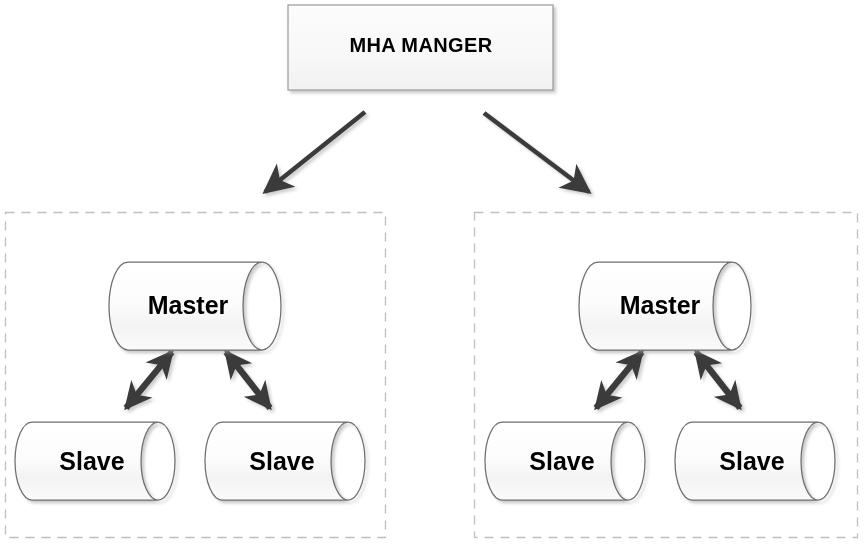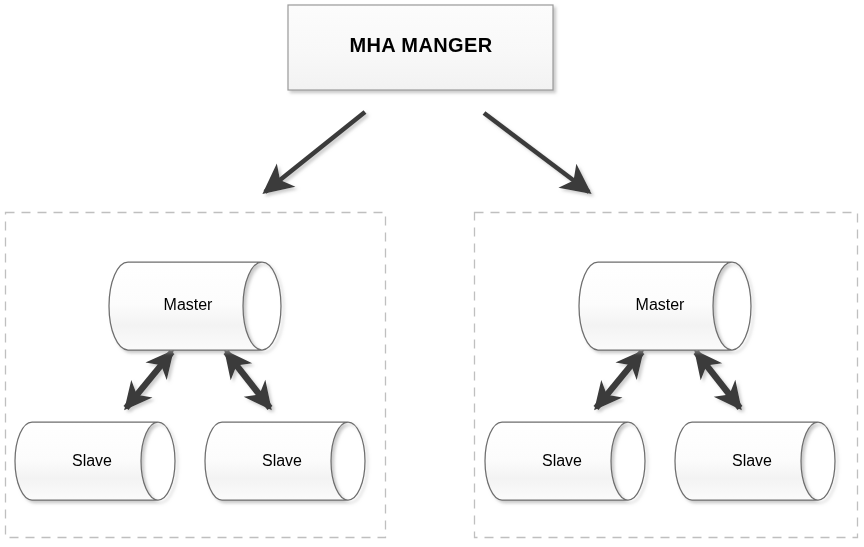--- a/index.html
+++ b/index.html
@@ -42,22 +42,22 @@
     pointer-events: none;
   }
 
   .manager-label {
     font-size: 20px;
     font-weight: bold;
     letter-spacing: 0.4px;
   }
 
   .cyl-label {
-    font-size: 16px;
-    font-weight: normal;
+    font-size: 25px;
+    font-weight: bold;
   }
 
   
   #manager-title {
     left: 290px;
     top: 33px;
     width: 262px;
     line-height: 24px;
   }
 

